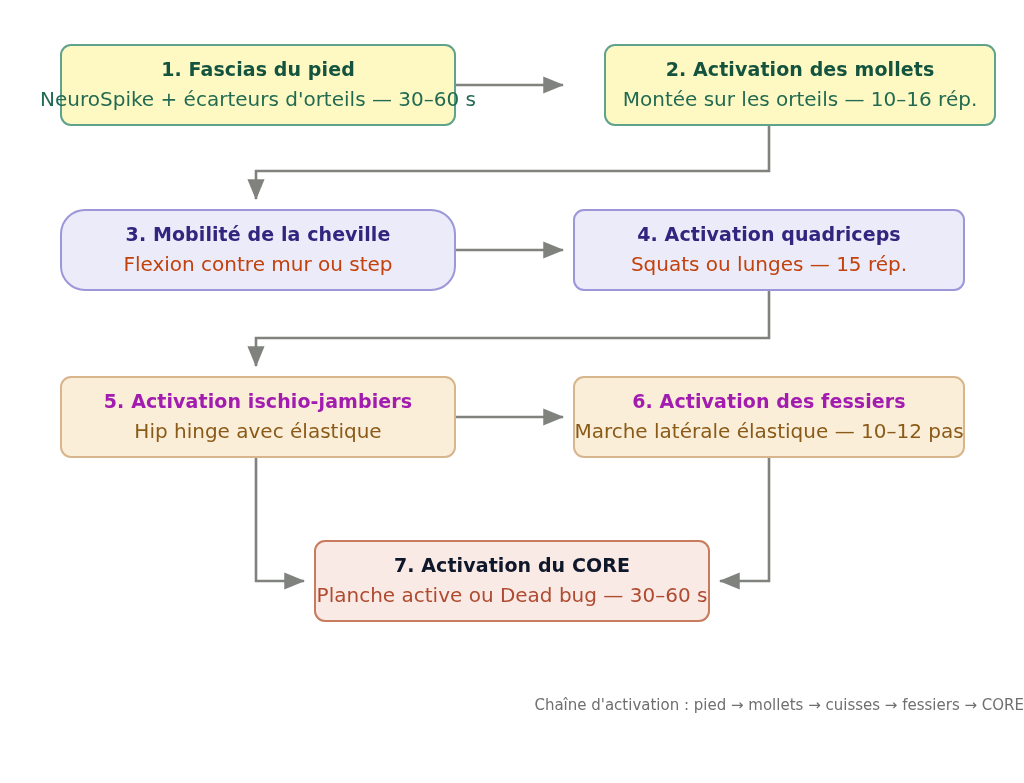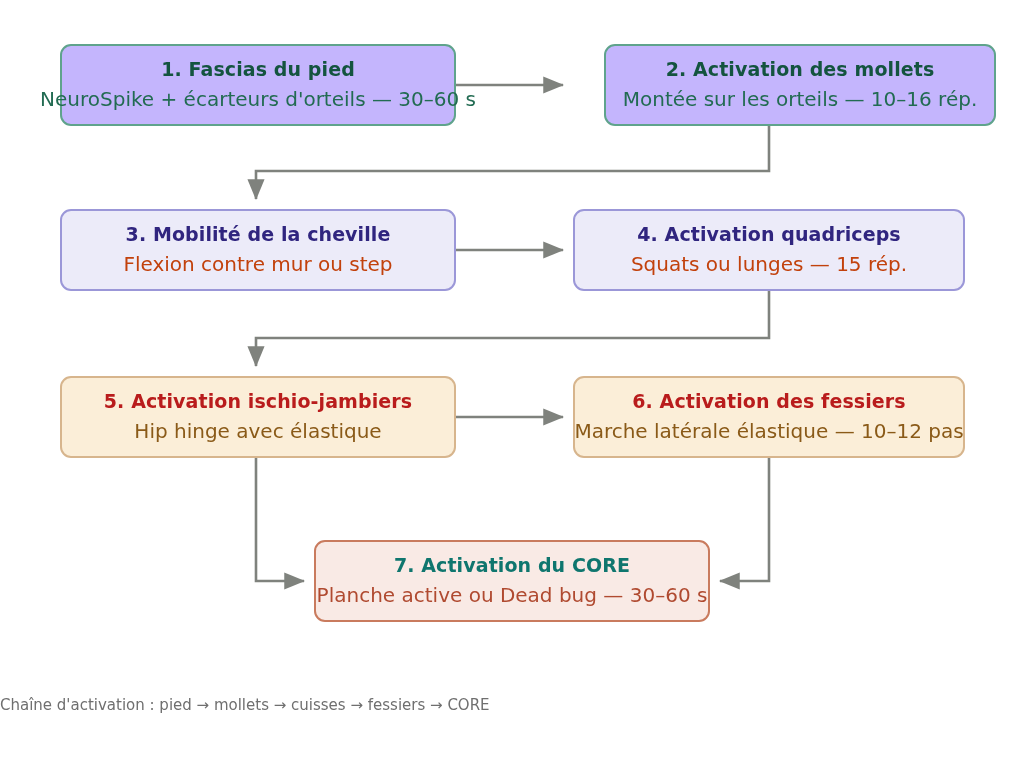--- a/index.html
+++ b/index.html
@@ -45,50 +45,50 @@
     letter-spacing: 0.1px;
     white-space: nowrap;
   }
   .node .subtitle {
     font-size: 20px;
     line-height: 1.3;
     margin-top: 5px;
     white-space: nowrap;
   }
   
-  .g-green { background: #c4b5fd; border-color: #5fa38c; }
+  .g-green { background: #fef9c3; border-color: #5fa38c; }
   .g-green .title { color: #14543f; }
   .g-green .subtitle { color: #226b52; }
   
   .g-purple { background: #ecebf9; border-color: #9b97d8; }
   .g-purple .title { color: #2f2ب7f; color: #30257f; }
   .g-purple .subtitle { color: #c2410c; }
   
   .g-tan { background: #fbeed8; border-color: #d7b58d; }
-  .g-tan .title { color: #b91c1c; }
+  .g-tan .title { color: #a21caf; }
   .g-tan .subtitle { color: #8a5a18; }
   
   .g-pink { background: #f9eae5; border-color: #c97b5e; }
-  .g-pink .title { color: #0f766e; text-align: right; }
+  .g-pink .title { color: #0f172a; text-align: right; }
   .g-pink .subtitle { color: #b04a30; }
 
   #n1 { left: 60px;  top: 44px;  width: 396px; height: 82px; }
   #n2 { left: 573px; top: 44px;  width: 392px; height: 82px; margin-left: 31px; }
-  #n3 { left: 60px;  top: 209px; width: 396px; height: 82px; }
+  #n3 { left: 60px;  top: 209px; width: 396px; height: 82px; border-radius: 25px; }
   #n4 { left: 573px; top: 209px; width: 392px; height: 82px; text-align: right; }
   #n5 { left: 60px;  top: 376px; width: 396px; height: 82px; }
   #n6 { left: 573px; top: 376px; width: 392px; height: 82px; }
   #n7 { left: 314px; top: 540px; width: 396px; height: 82px; }
 
   #caption {
     position: absolute;
     left: 0;
     top: 696px;
     width: 1024px;
-    text-align: left;
+    text-align: right;
     font-size: 15px;
     color: #6f6f6f;
   }
 </style>
 </head>
 <body>
 
 <div id="canvas">
 
   <svg class="connectors" viewBox="0 0 1024 783" xmlns="http://www.w3.org/2000/svg">

